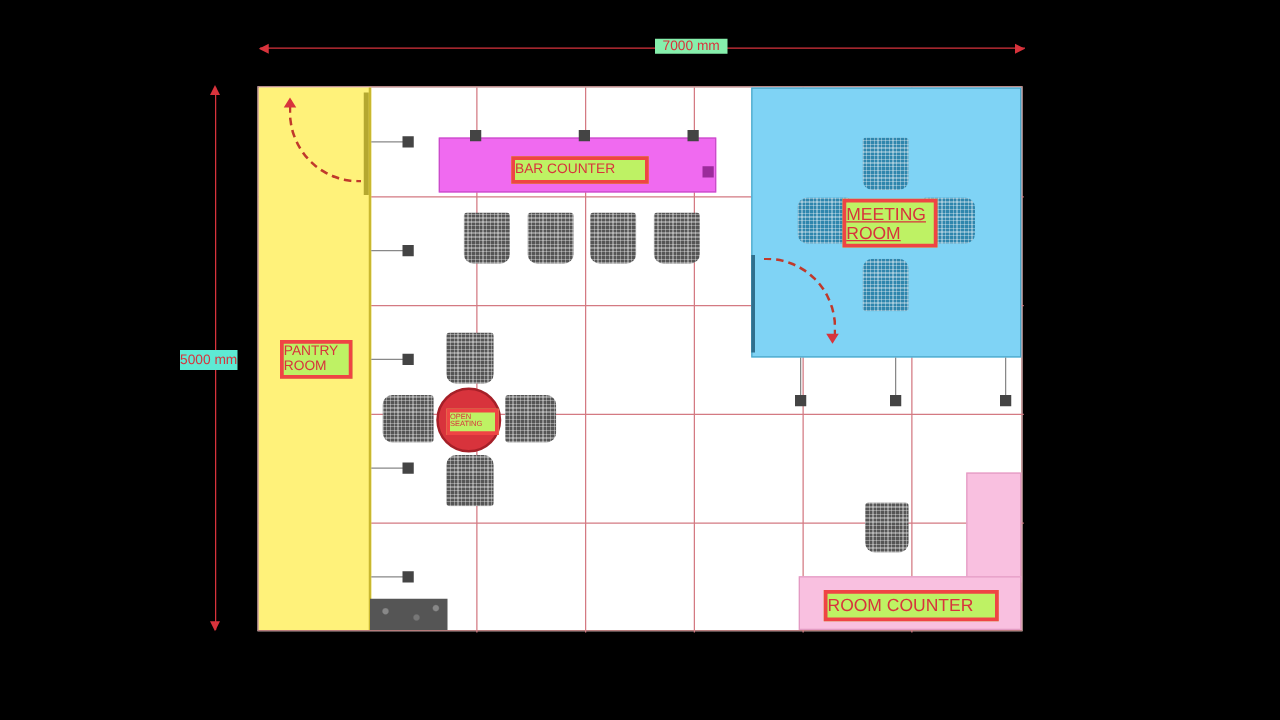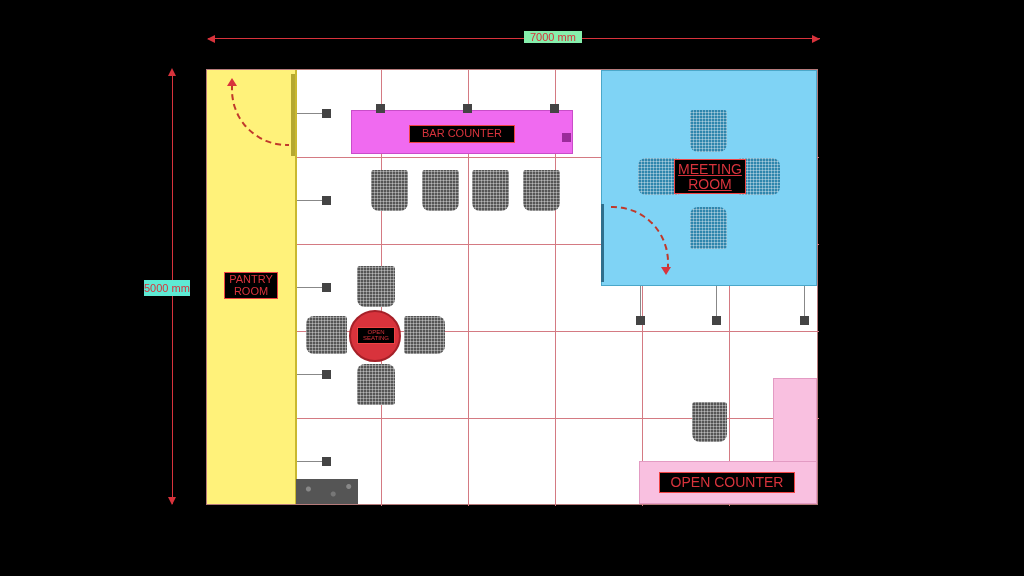--- a/index.html
+++ b/index.html
@@ -2,21 +2,21 @@
 <html><head>
 <meta charset="utf-8">
 <style>
   html, body { margin:0; padding:0; background:#000; }
   body { width:1024px; height:576px; position:relative; overflow:hidden; font-family:"Liberation Sans", sans-serif; }
   .abs { position:absolute; }
   .dim-text { color:#d8333c; font-size:11px; }
   .floor { position:absolute; left:206px; top:69px; width:612px; height:436px; background:#fff; border:1px solid #b67b7b; box-sizing:border-box; }
   .gridv { position:absolute; width:1px; background:#d47a82; }
   .gridh { position:absolute; height:1px; background:#d47a82; }
-  .label { position:absolute; background:#000000; color:#d8333c; text-align:center; line-height:1.05; border:1px solid #ef4444; }
+  .label { position:absolute; background:#bef264; color:#d8333c; line-height:1.05; border:3px solid #ef4444; }
   .chair { position:absolute; background:#555; border-radius:3px 3px 8px 8px;
            background-image: repeating-linear-gradient(0deg, rgba(255,255,255,.35) 0 1px, transparent 1px 3px),
                              repeating-linear-gradient(90deg, rgba(255,255,255,.35) 0 1px, transparent 1px 3px); }
   .chair.blue { background-color:#2f86ad; }
   .light { position:absolute; width:9px; height:9px; background:#444; }
   .wire { position:absolute; background:#888; }
 </style>
 </head>
 <body>
 
@@ -78,21 +78,21 @@
   <div class="chair" style="left:99px;top:246px;width:41px;height:38px;border-radius:8px 3px 3px 8px;"></div>
   <div class="chair" style="left:197px;top:246px;width:41px;height:38px;border-radius:3px 8px 8px 3px;"></div>
   <div class="abs" style="left:142px;top:240px;width:52px;height:52px;border-radius:50%;background:#d8333c;border:2px solid #a52028;box-sizing:border-box;"></div>
   <div class="label" style="left:150px;top:257px;width:36px;font-size:6px;padding:1px 0;">
     <div>OPEN</div>
     <div>SEATING</div>
   </div>
 
   <div class="abs" style="left:566px;top:308px;width:44px;height:88px;background:#f9c0e0;border:1px solid #e39bc3;box-sizing:border-box;"></div>
   <div class="abs" style="left:432px;top:391px;width:178px;height:43px;background:#f9c0e0;border:1px solid #e39bc3;box-sizing:border-box;"></div>
-  <div class="label" style="left:452px;top:402px;width:134px;font-size:14px;padding:2px 0;">OPEN COUNTER</div>
+  <div class="label" style="left:452px;top:402px;width:134px;font-size:14px;padding:2px 0;">ROOM COUNTER</div>
   <div class="chair" style="left:485px;top:332px;width:35px;height:40px;"></div>
 
   <div class="abs" style="left:89px;top:409px;width:62px;height:25px;background:#555;background-image:radial-gradient(circle at 20% 40%, #888 2px, transparent 3px), radial-gradient(circle at 60% 60%, #777 2px, transparent 3px), radial-gradient(circle at 85% 30%, #888 2px, transparent 3px);"></div>
 
   <div class="wire" style="left:90px;top:43px;width:28px;height:1px;"></div>
   <div class="light" style="left:115px;top:39px;"></div>
   <div class="wire" style="left:90px;top:130px;width:28px;height:1px;"></div>
   <div class="light" style="left:115px;top:126px;"></div>
   <div class="wire" style="left:90px;top:217px;width:28px;height:1px;"></div>
   <div class="light" style="left:115px;top:213px;"></div>

